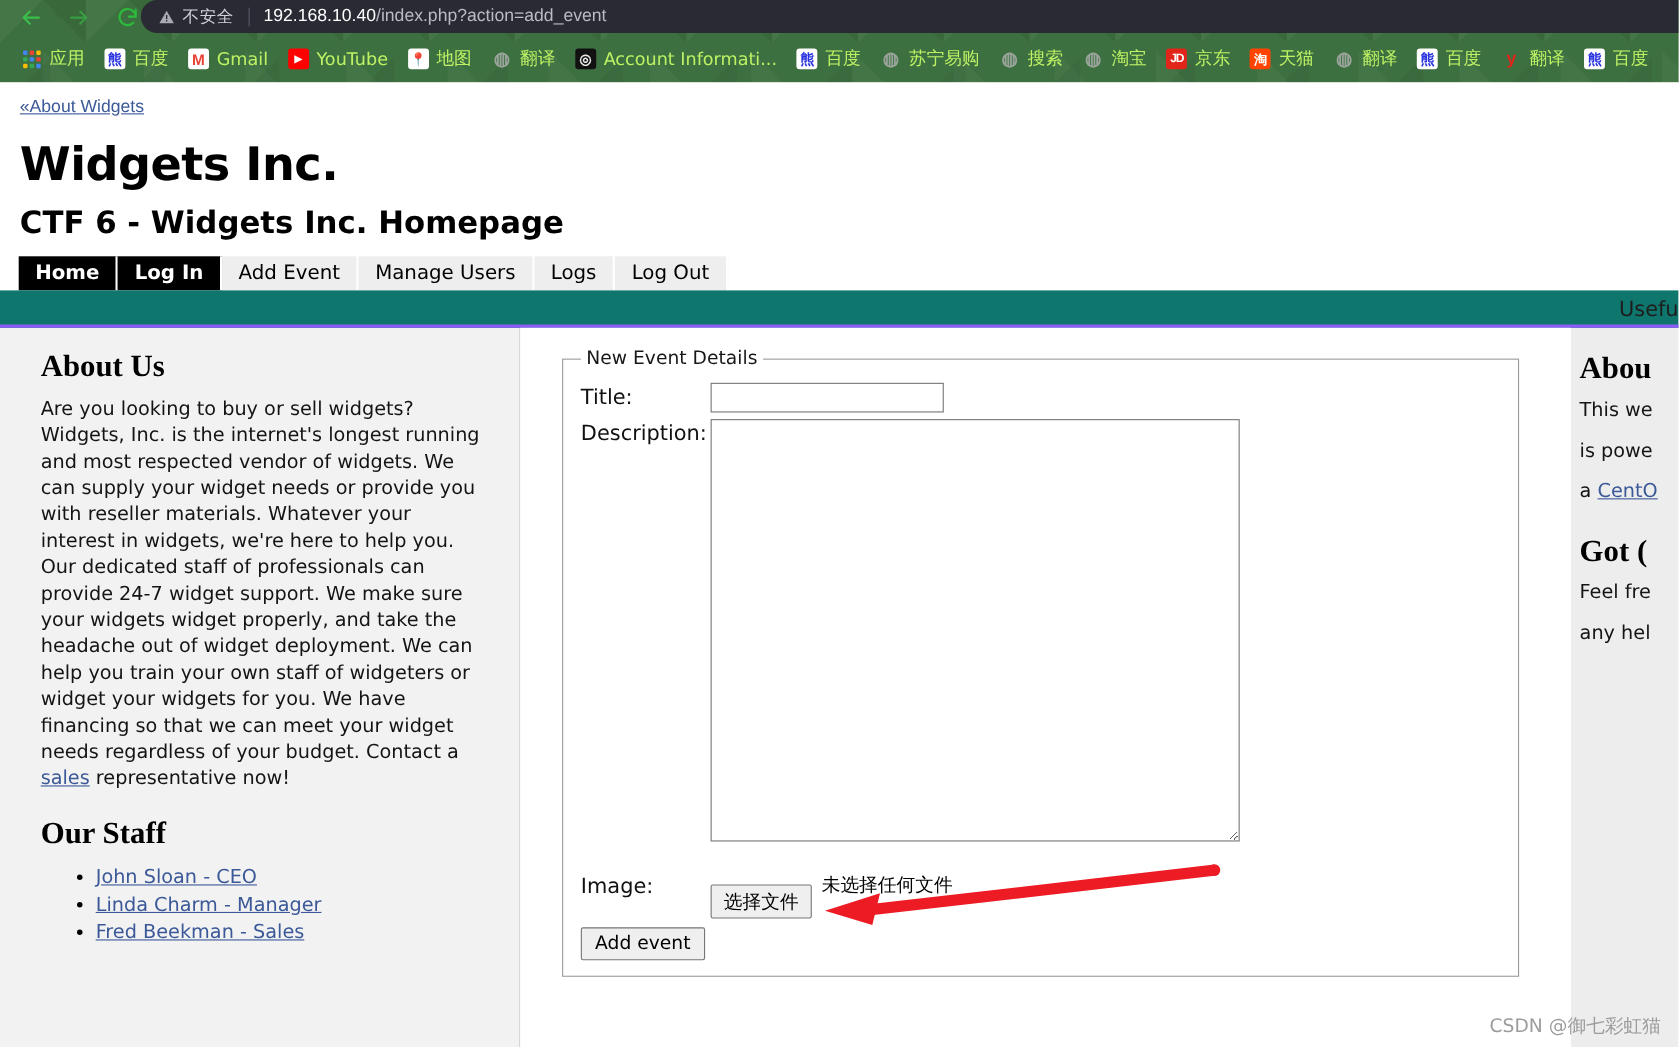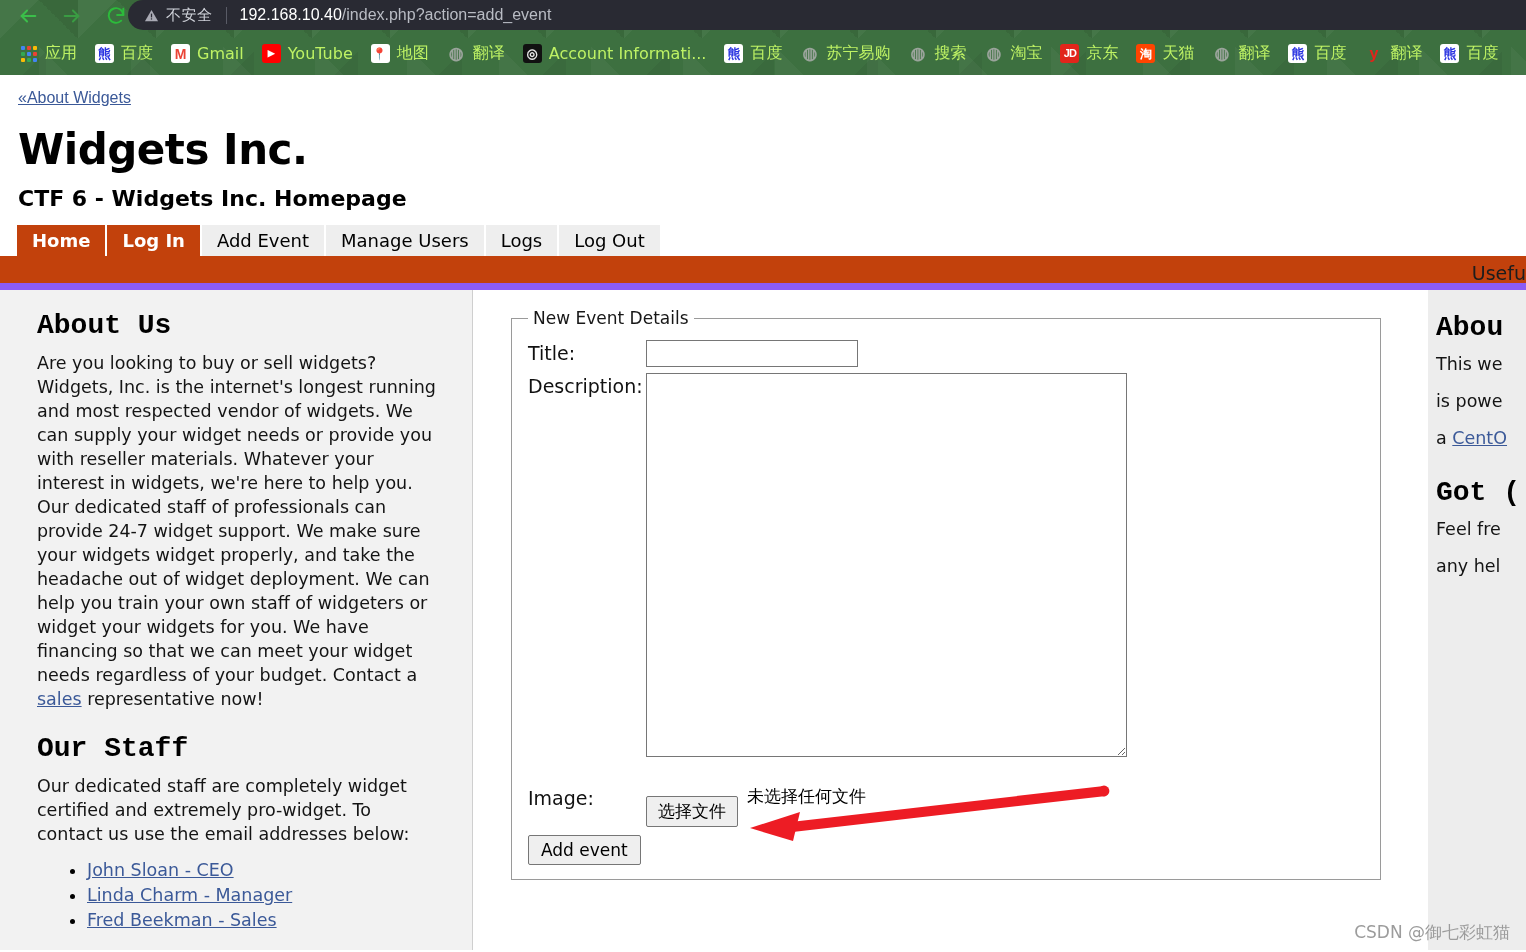--- a/index.html
+++ b/index.html
@@ -119,45 +119,45 @@
     font-size: 16px; color: #3b5998;
     text-decoration: underline; display: inline-block;
     font-family: "Liberation Sans", sans-serif;
   }
   #site-title {
     font-size: 42px; font-weight: bold; color: #000;
     margin: 18px 0 0 0; letter-spacing: -0.5px;
     font-family: "DejaVu Sans", sans-serif;
   }
   #site-subtitle {
-    font-size: 22px; font-weight: bold; color: #000;
+    font-size: 28px; font-weight: bold; color: #000;
     margin: 12px 0 0 0;
     font-family: "DejaVu Sans", sans-serif;
   }
 
   #main-nav {
     margin: 14px 0 0 17px;
     display: flex; align-items: stretch; height: 31px;
   }
   .nav-tab {
     display: flex; align-items: center;
     padding: 0 15px;
     font-size: 18px;
     color: #000; background: #eeeeee;
     border-right: 2px solid #ffffff;
     font-family: "DejaVu Sans", sans-serif;
   }
   .nav-tab.active {
-    background: #c2410c; color: #ffffff; font-weight: bold;
+    background: #000000; color: #ffffff; font-weight: bold;
   }
 
   #gray-bar {
     margin-top: 0px;
-    height: 34px; background: #c2410c;
-    border-bottom: 7px solid #8b5cf6;
+    height: 34px; background: #0f766e;
+    border-bottom: 3px solid #8b5cf6;
     position: relative;
     text-decoration: underline;
   }
   #useful-text {
     position: absolute; right: 0px; top: 6px;
     font-size: 19px; color: #1d1d1d;
     font-family: "DejaVu Sans", sans-serif;
     white-space: nowrap;
   }
 
@@ -169,21 +169,21 @@
   
   #left-col {
     width: 473px; flex: none;
     background: #f2f2f2;
     padding: 20px 36px 0 37px;
     border-right: 1px solid #cfcfcf;
   }
   .side-h2 {
     font-size: 28px; font-weight: bold; color:#000;
     margin: 0 0 10px 0;
-    font-family: Liberation Mono, monospace;
+    font-family: Liberation Serif, serif;
   }
   .side-p {
     font-size: 17.5px; line-height: 24px; color: #141414;
     margin: 0 0 12px 0;
     font-family: "DejaVu Sans", sans-serif;
   }
   .side-link { color: #3b5998; text-decoration: underline; }
   #staff-h2 { margin-top: 22px; }
   #staff-list {
     margin: 12px 0 0 0; padding-left: 50px;
@@ -436,21 +436,20 @@
     <span id="useful-text">Usefu</span>
   </div>
 
   <div id="columns">
 
     <div id="left-col">
       <div class="side-h2">About Us</div>
       <p class="side-p"><span>Are you looking to buy or sell widgets? Widgets, Inc. is the internet's longest running and most respected vendor of widgets. We can supply your widget needs or provide you with reseller materials. Whatever your interest in widgets, we're here to help you. Our dedicated staff of professionals can provide 24-7 widget support. We make sure your widgets widget properly, and take the headache out of widget deployment. We can help you train your own staff of widgeters or widget your widgets for you. We have financing so that we can meet your widget needs regardless of your budget. Contact a </span><a class="side-link" href="#">sales</a><span> representative now!</span></p>
 
       <div class="side-h2" id="staff-h2">Our Staff</div>
-      <p class="side-p">Our dedicated staff are completely widget certified and extremely pro-widget. To contact us use the email addresses below:</p>
       <ul id="staff-list">
         <li><a href="#">John Sloan - CEO</a></li>
         <li><a href="#">Linda Charm - Manager</a></li>
         <li><a href="#">Fred Beekman - Sales</a></li>
       </ul>
     </div>
 
     <div id="center-col">
 
       <fieldset id="event-fieldset">

